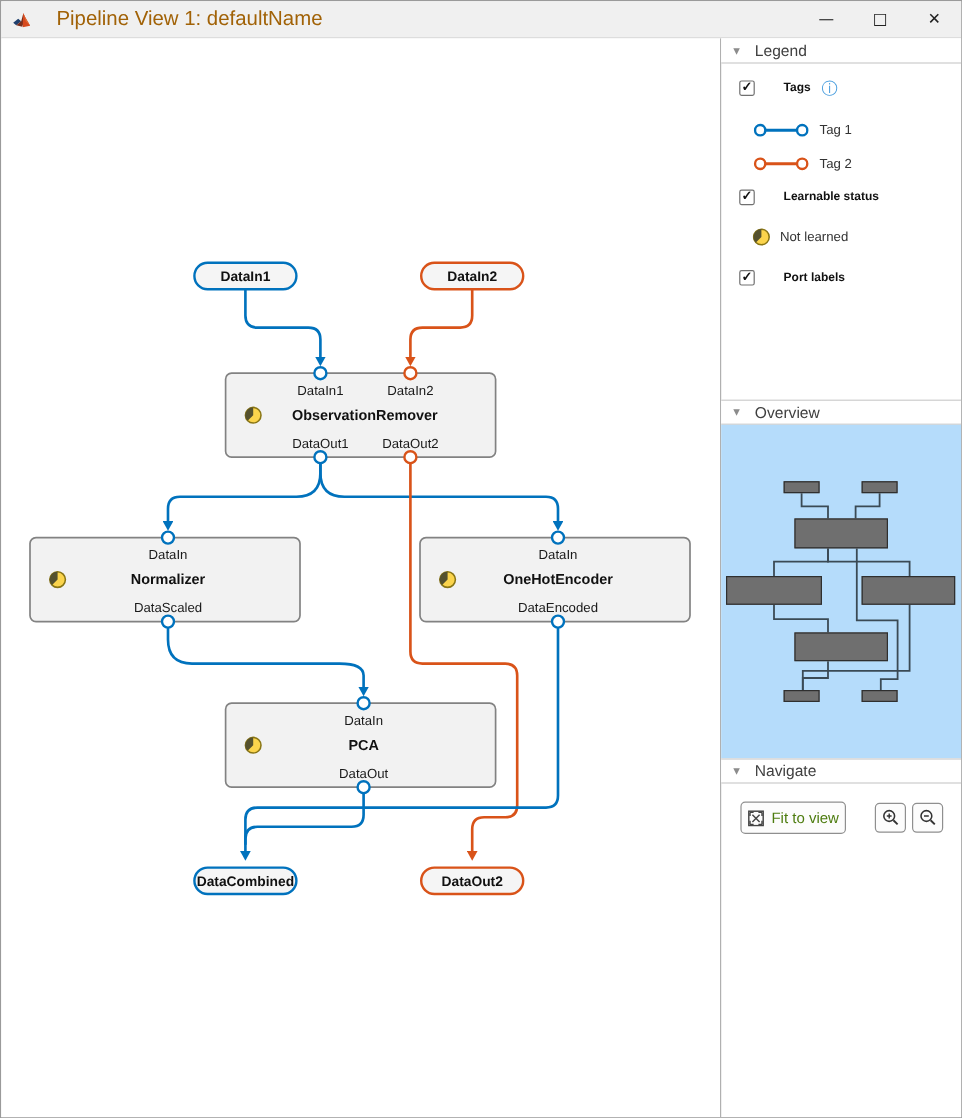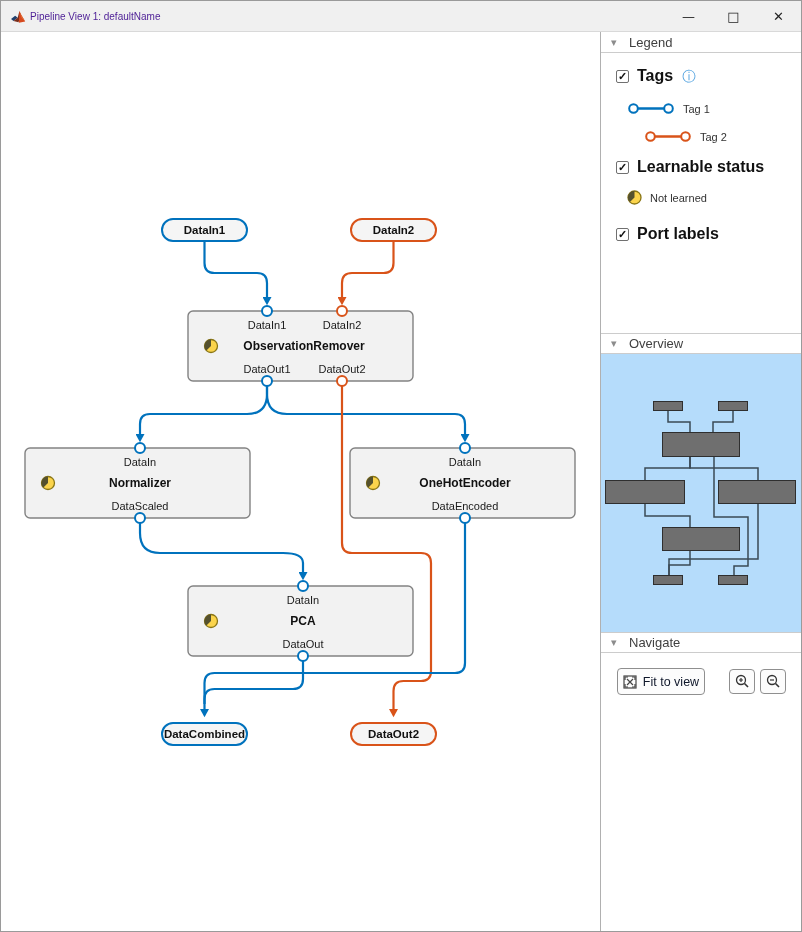--- a/index.html
+++ b/index.html
@@ -2,42 +2,42 @@
 <html><head>
 <meta charset="utf-8">
 <style>
   * { margin:0; padding:0; box-sizing:border-box; }
   html,body { width:802px; height:932px; font-family:"Liberation Sans", sans-serif; background:#e8e8e8; }
   .window { position:relative; width:802px; height:932px; border:1px solid #9a9a9a; background:#ffffff; overflow:hidden; }
 
   
   .titlebar { height:31px; background:#f0f0f0; display:flex; align-items:center; border-bottom:1px solid #d9d9d9; }
   .titlebar .logo { margin-left:9px; width:17px; height:15px; flex:0 0 auto; }
-  .titlebar .title { margin-left:3px; font-size:10px; color:#4c1d95; white-space:nowrap; }
+  .titlebar .title { margin-left:20px; font-size:17px; color:#a16207; white-space:nowrap; }
   .win-controls { margin-left:auto; display:flex; height:100%; }
   .win-btn { width:45px; height:100%; border:none; background:transparent; font-size:13px; color:#222; display:flex; align-items:center; justify-content:center; font-family:"DejaVu Sans", sans-serif; }
 
   
   .content { display:flex; height:899px; }
   .canvas { width:599px; height:899px; background:#ffffff; position:relative; }
   .canvas svg { display:block; }
 
   
   .sidebar { position:relative; width:201px; height:899px; background:#ffffff; border-left:1px solid #b0b0b0; }
   .sec-header { position:absolute; left:0; width:200px; height:21px; background:#fff; border-bottom:1px solid #cccccc; display:flex; align-items:center; }
   .sec-header .tri { color:#8c8c8c; font-size:11px; margin-left:10px; width:12px; }
   .sec-header .sec-title { font-size:13px; color:#404040; margin-left:6px; }
   .lg-row { position:absolute; display:flex; align-items:center; }
   .cbx { width:13px; height:13px; border:1px solid #707070; background:#fff; border-radius:2px; font-size:11px; line-height:11px; color:#111; text-align:center; font-weight:bold; flex:0 0 auto; }
-  .lbl-bold { font-size:16px; font-weight:bold; color:#111; margin-left:8px; }
+  .lbl-bold { font-size:10px; font-weight:bold; color:#111; margin-left:24px; }
   .lbl-reg  { font-size:11px; color:#333; }
   .info { margin-left:9px; color:#4a9ede; font-size:13.5px; line-height:13px; }
   .minimap { position:absolute; left:0; top:322px; width:200px; height:278px; background:#b5dcfb; }
   .mm-block { position:absolute; background:#6f6f6f; border:1px solid #2f2f2f; }
-  .nav-btn { position:absolute; height:27px; background:#fcfcfc; border:1px solid #8f8f8f; border-radius:4px; display:flex; align-items:center; justify-content:center; font-size:12.5px; color:#0f172a; gap:6px; }
+  .nav-btn { position:absolute; height:27px; background:#fcfcfc; border:1px solid #8f8f8f; border-radius:4px; display:flex; align-items:center; justify-content:center; font-size:12.5px; color:#4d7c0f; gap:6px; }
 </style>
 </head>
 <body>
 
 <div class="window">
 
   <div class="titlebar">
     <svg class="logo" viewBox="0 0 20 18">
       <polygon points="1,12 6,8 9,10.5 4,14.5" fill="#20406d"></polygon>
       <polygon points="4,14.5 9,10.5 11,3 13,7 10,16" fill="#7a2e1c"></polygon>
@@ -166,21 +166,21 @@
 
       <div class="lg-row" style="top:70px; left:27px;">
         <svg width="46" height="13">
           <line x1="5" y1="6.5" x2="41" y2="6.5" stroke="#0072BD" stroke-width="2.5"></line>
           <circle cx="5.5" cy="6.5" r="4.3" fill="#fff" stroke="#0072BD" stroke-width="2"></circle>
           <circle cx="40.5" cy="6.5" r="4.3" fill="#fff" stroke="#0072BD" stroke-width="2"></circle>
         </svg>
         <span class="lbl-reg" style="margin-left:9px;">Tag 1</span>
       </div>
 
-      <div class="lg-row" style="top:98px; left:44px;">
+      <div class="lg-row" style="top:98px; left:27px;">
         <svg width="46" height="13">
           <line x1="5" y1="6.5" x2="41" y2="6.5" stroke="#D95319" stroke-width="2.5"></line>
           <circle cx="5.5" cy="6.5" r="4.3" fill="#fff" stroke="#D95319" stroke-width="2"></circle>
           <circle cx="40.5" cy="6.5" r="4.3" fill="#fff" stroke="#D95319" stroke-width="2"></circle>
         </svg>
         <span class="lbl-reg" style="margin-left:9px;">Tag 2</span>
       </div>
 
       <div class="lg-row" style="top:126px; left:15px;">
         <div class="cbx">✓</div>

